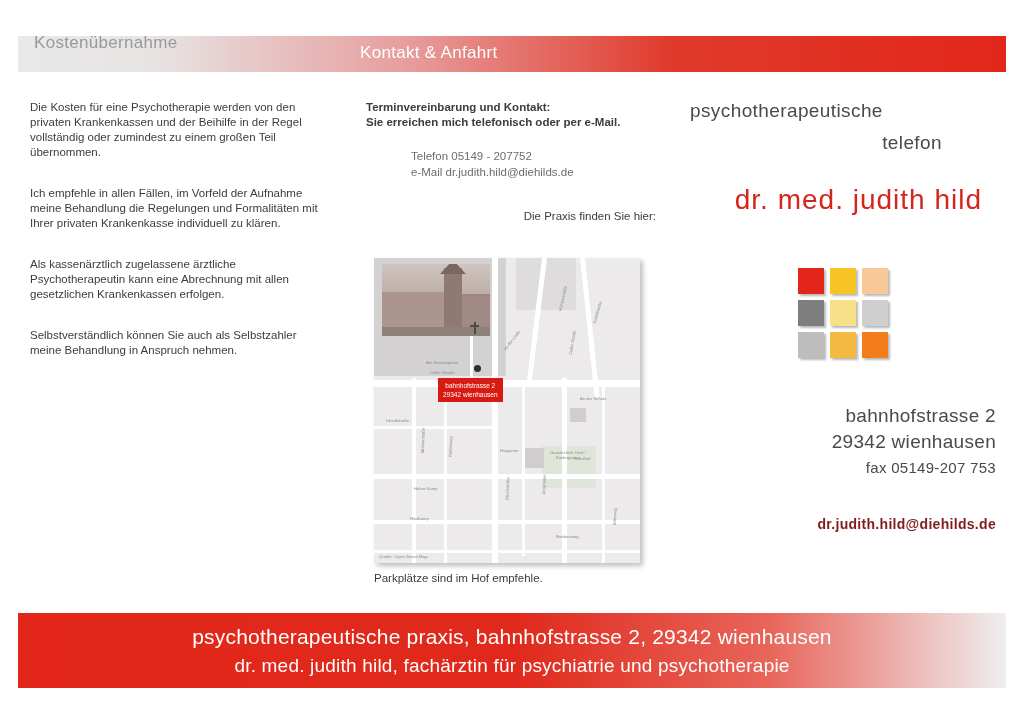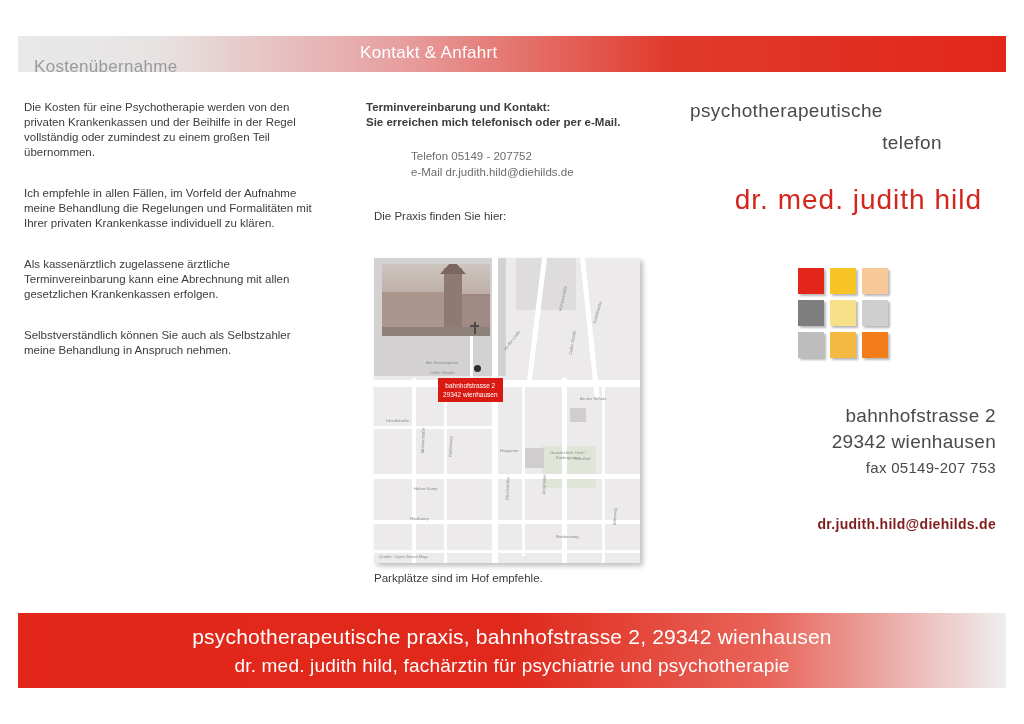--- a/index.html
+++ b/index.html
@@ -28,38 +28,38 @@
     position: absolute;
     left: 18px;
     top: 36px;
     width: 988px;
     height: 36px;
     background: linear-gradient(to right, #e9e9e9 0%, #e7e3e3 14%, #e79b9b 40%, #e03a2c 66%, #e2271a 100%);
   }
   .header-tab1 {
     position: absolute;
     left: 34px;
-    top: 57px;
+    top: 33px;
     font-size: 17px;
     color: #9a9a9a;
     letter-spacing: 0.3px;
   }
   .header-tab2 {
     position: absolute;
     left: 360px;
     top: 43px;
     font-size: 17px;
     color: #ffffff;
     letter-spacing: 0.3px;
   }
 
   
   .col-left {
     position: absolute;
-    left: 24px;
+    left: 30px;
     top: 100px;
     width: 300px;
   }
   .col-left p {
     margin: 0 0 26px 0;
     font-size: 11.5px;
     line-height: 15px;
     color: #3c3c3c;
   }
 
@@ -82,20 +82,21 @@
     line-height: 16px;
     color: #6d6d6d;
     margin: 0 0 30px 0;
     padding-left: 45px;
   }
   .mid-find {
     font-size: 11.5px;
     color: #3c3c3c;
     margin: 0 0 14px 0;
     padding-left: 8px;
+    text-align: right;
   }
   .mid-park {
     position: absolute;
     left: 8px;
     top: 472px;
     font-size: 11.5px;
     color: #3c3c3c;
   }
 
   
@@ -334,21 +335,21 @@
 
 <div class="page">
 
   <div class="header-bar"></div>
   <div class="header-tab1">Kostenübernahme</div>
   <div class="header-tab2">Kontakt &amp; Anfahrt</div>
 
   <div class="col-left">
     <p>Die Kosten für eine Psychotherapie werden von den privaten Krankenkassen und der Beihilfe in der Regel vollständig oder zumindest zu einem großen Teil übernommen.</p>
     <p>Ich empfehle in allen Fällen, im Vorfeld der Aufnahme meine Behandlung die Regelungen und Formalitäten mit Ihrer privaten Krankenkasse individuell zu klären.</p>
-    <p>Als kassenärztlich zugelassene ärztliche Terminvereinbarung kann eine Abrechnung mit allen gesetzlichen Krankenkassen erfolgen.</p>
+    <p>Als kassenärztlich zugelassene ärztliche Psychotherapeutin kann eine Abrechnung mit allen gesetzlichen Krankenkassen erfolgen.</p>
     <p>Selbstverständlich können Sie auch als Selbstzahler meine Behandlung in Anspruch nehmen.</p>
   </div>
 
   <div class="col-mid">
     <div class="mid-intro">
       <div>Terminvereinbarung und Kontakt:</div>
       <div>Sie erreichen mich telefonisch oder per e-Mail.</div>
     </div>
     <div class="mid-contact">
       <div>Telefon 05149 - 207752</div>

